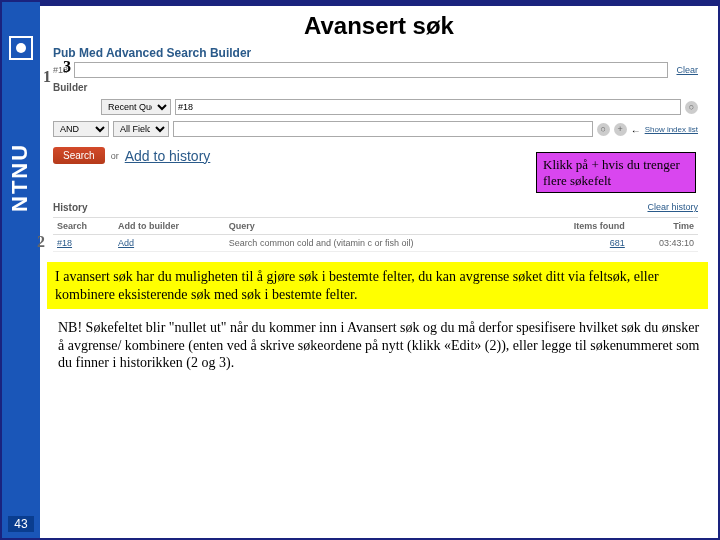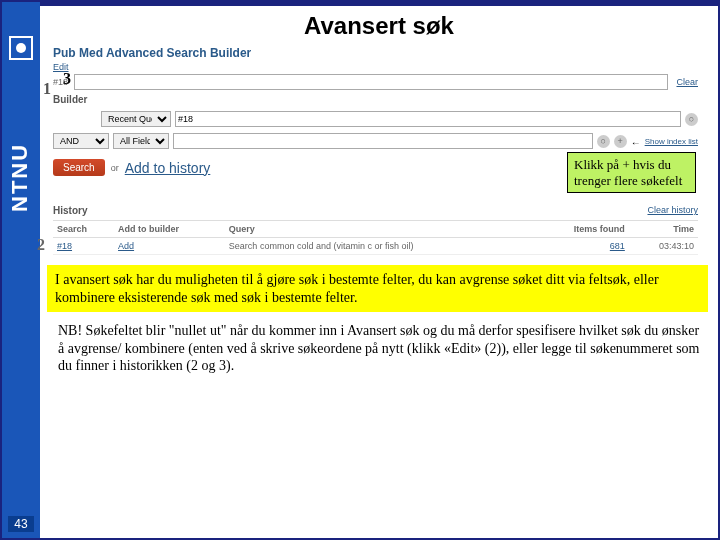--- a/index.html
+++ b/index.html
@@ -26,22 +26,22 @@
   .builder-row { display: flex; align-items: center; gap: 4px; margin-top: 6px; font-size: 9px; }
   .sel { border: 1px solid #aaa; font-size: 9px; height: 16px; background: #f0f0f0; padding: 0 2px; }
   .sel.w60 { width: 70px; } .sel.w40 { width: 56px; } .sel.w56 { width: 56px; }
   .mid-input { flex: 1; height: 16px; border: 1px solid #aaa; font-size: 9px; padding: 0 2px; }
   .circ { width: 13px; height: 13px; border-radius: 50%; background: #ccc; color: #666; display: inline-flex; align-items: center; justify-content: center; font-size: 9px; line-height: 1; }
   .show-idx { font-size: 8px; color: #2a5a8a; text-decoration: underline; }
   .search-btn-row { margin-top: 10px; display: flex; align-items: center; gap: 6px; }
   .search-btn { background: linear-gradient(#d34a2a,#b53a1a); color: #fff; border: 0; border-radius: 3px; padding: 3px 10px; font-size: 10px; }
   .or-txt { font-size: 9px; color: #666; }
   .add-hist { font-size: 14px; color: #2a5a8a; text-decoration: underline; }
-  .callout { position: absolute; right: 22px; top: 110px; width: 129px; border: 1px solid #000; background: #bef264; padding: 4px 6px; font-family: "Comic Sans MS", cursive; font-size: 13px; line-height: 1.2; }
-  .history-hdr { margin-top: 29px; display: flex; justify-content: space-between; font-size: 10px; color: #555; }
+  .callout { position: absolute; right: 22px; top: 110px; width: 160px; border: 1px solid #000; background: #d946ef; padding: 4px 6px; font-family: "Comic Sans MS", cursive; font-size: 13px; line-height: 1.2; }
+  .history-hdr { margin-top: 38px; display: flex; justify-content: space-between; font-size: 10px; color: #555; }
   .history-hdr .h { font-weight: bold; }
   .clear-h { font-size: 9px; color: #2a5a8a; text-decoration: underline; }
   table.hist { width: 100%; margin-top: 4px; border-collapse: collapse; font-size: 9px; color: #666; }
   table.hist th { text-align: left; font-weight: bold; padding: 3px 4px; border-top: 1px solid #ddd; border-bottom: 1px solid #ddd; }
   table.hist td { padding: 3px 4px; border-bottom: 1px solid #eee; }
   .link { color: #2a5a8a; text-decoration: underline; }
   .num2 { position: absolute; left: 8px; font-family: "Comic Sans MS", cursive; font-size: 16px; font-weight: bold; }
   .yellow-box { background: #ffff00; margin: 10px 10px 0 7px; padding: 6px 8px; font-family: "Comic Sans MS", cursive; font-size: 14px; line-height: 1.25; }
   .nb-box { margin: 6px 10px 0 10px; padding: 4px 8px 4px 8px; font-family: "Comic Sans MS", cursive; font-size: 14px; line-height: 1.25; position: relative; }
   .page-num { position: absolute; left: 6px; bottom: 6px; width: 26px; height: 16px; background: #0a3d8f; color: #fff; font-size: 12px; display: flex; align-items: center; justify-content: center; }
@@ -55,21 +55,20 @@
     <div class="ntnu-square"></div>
     <div class="ntnu-text">NTNU</div>
   </div>
 
   <div class="content">
     <div class="top-border"></div>
     <div class="title">Avansert søk</div>
 
     <div class="pubmed-area">
       <div class="pm-title">Pub Med Advanced Search Builder</div>
-      <div class="edit-row">Edit</div>
 
       <div class="search-box-row">
         <span class="num-overlay num3">3</span>
         <span class="label18">#18</span>
         <input class="big-input" style="">
         <span class="clear-link">Clear</span>
       </div>
 
       <div class="builder-hdr">
         <span class="num1">1</span>

